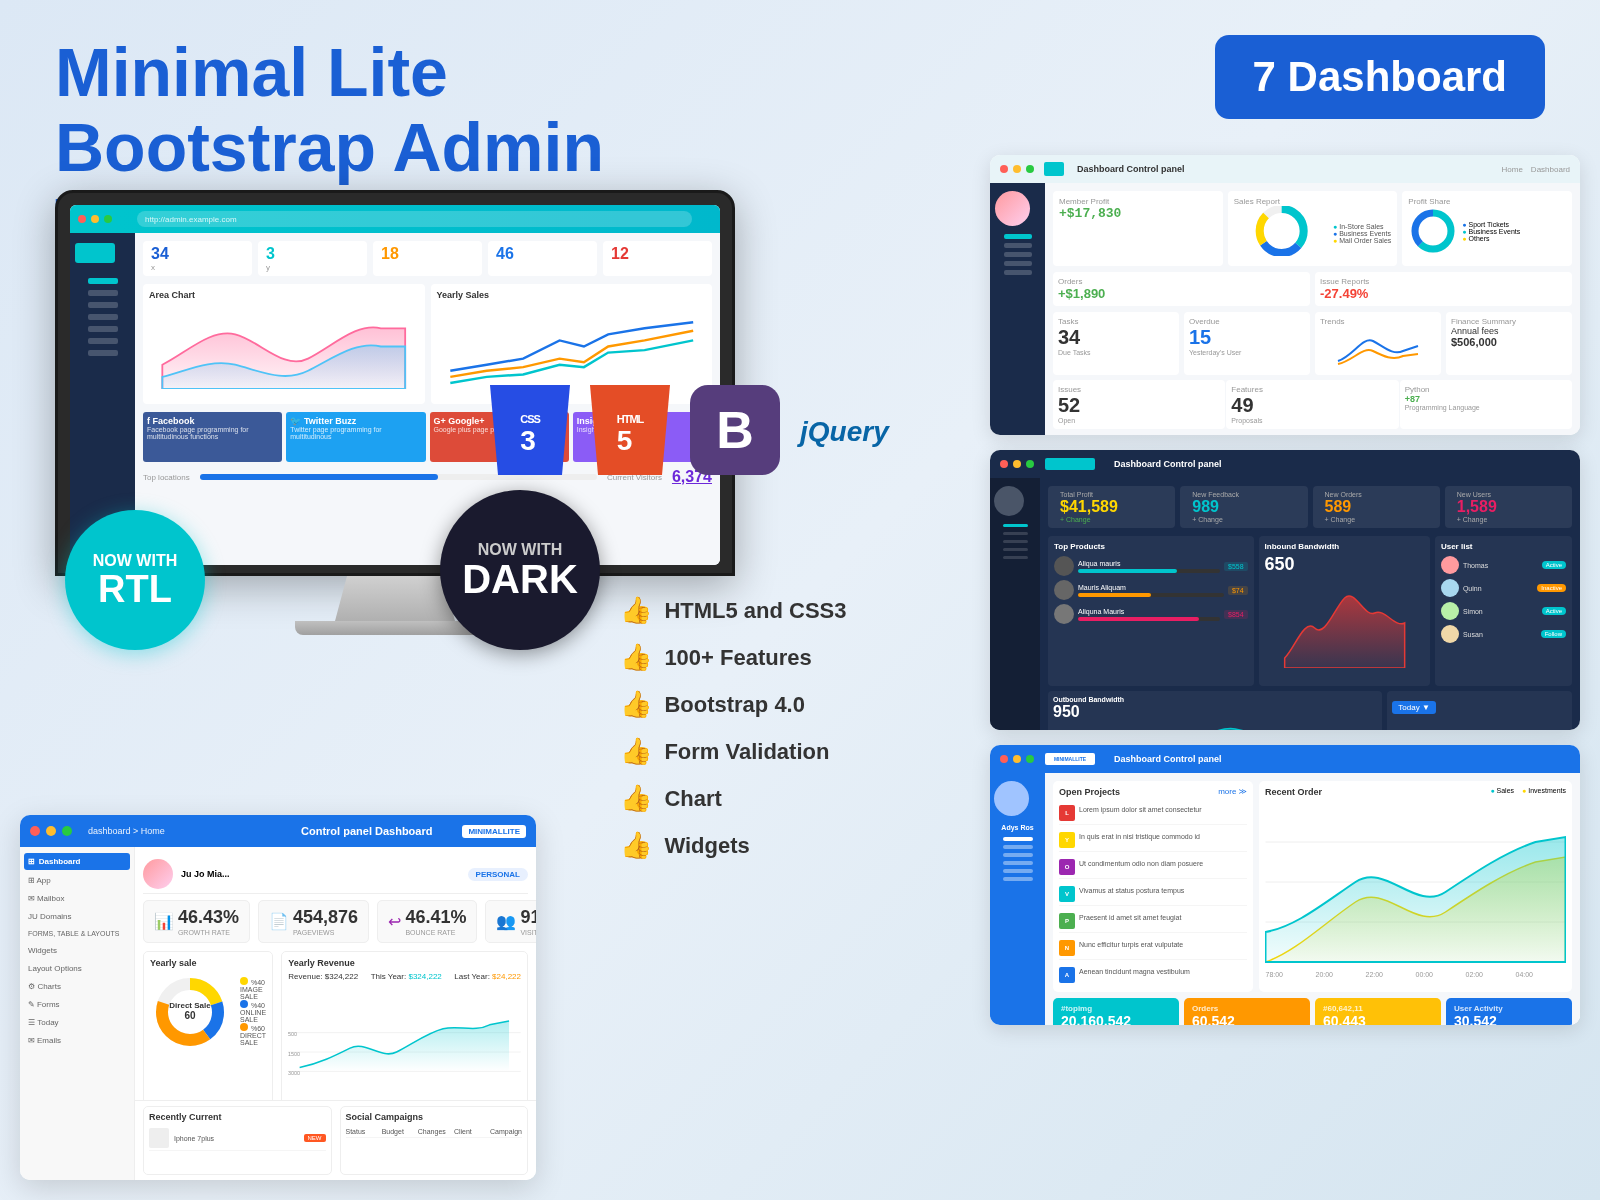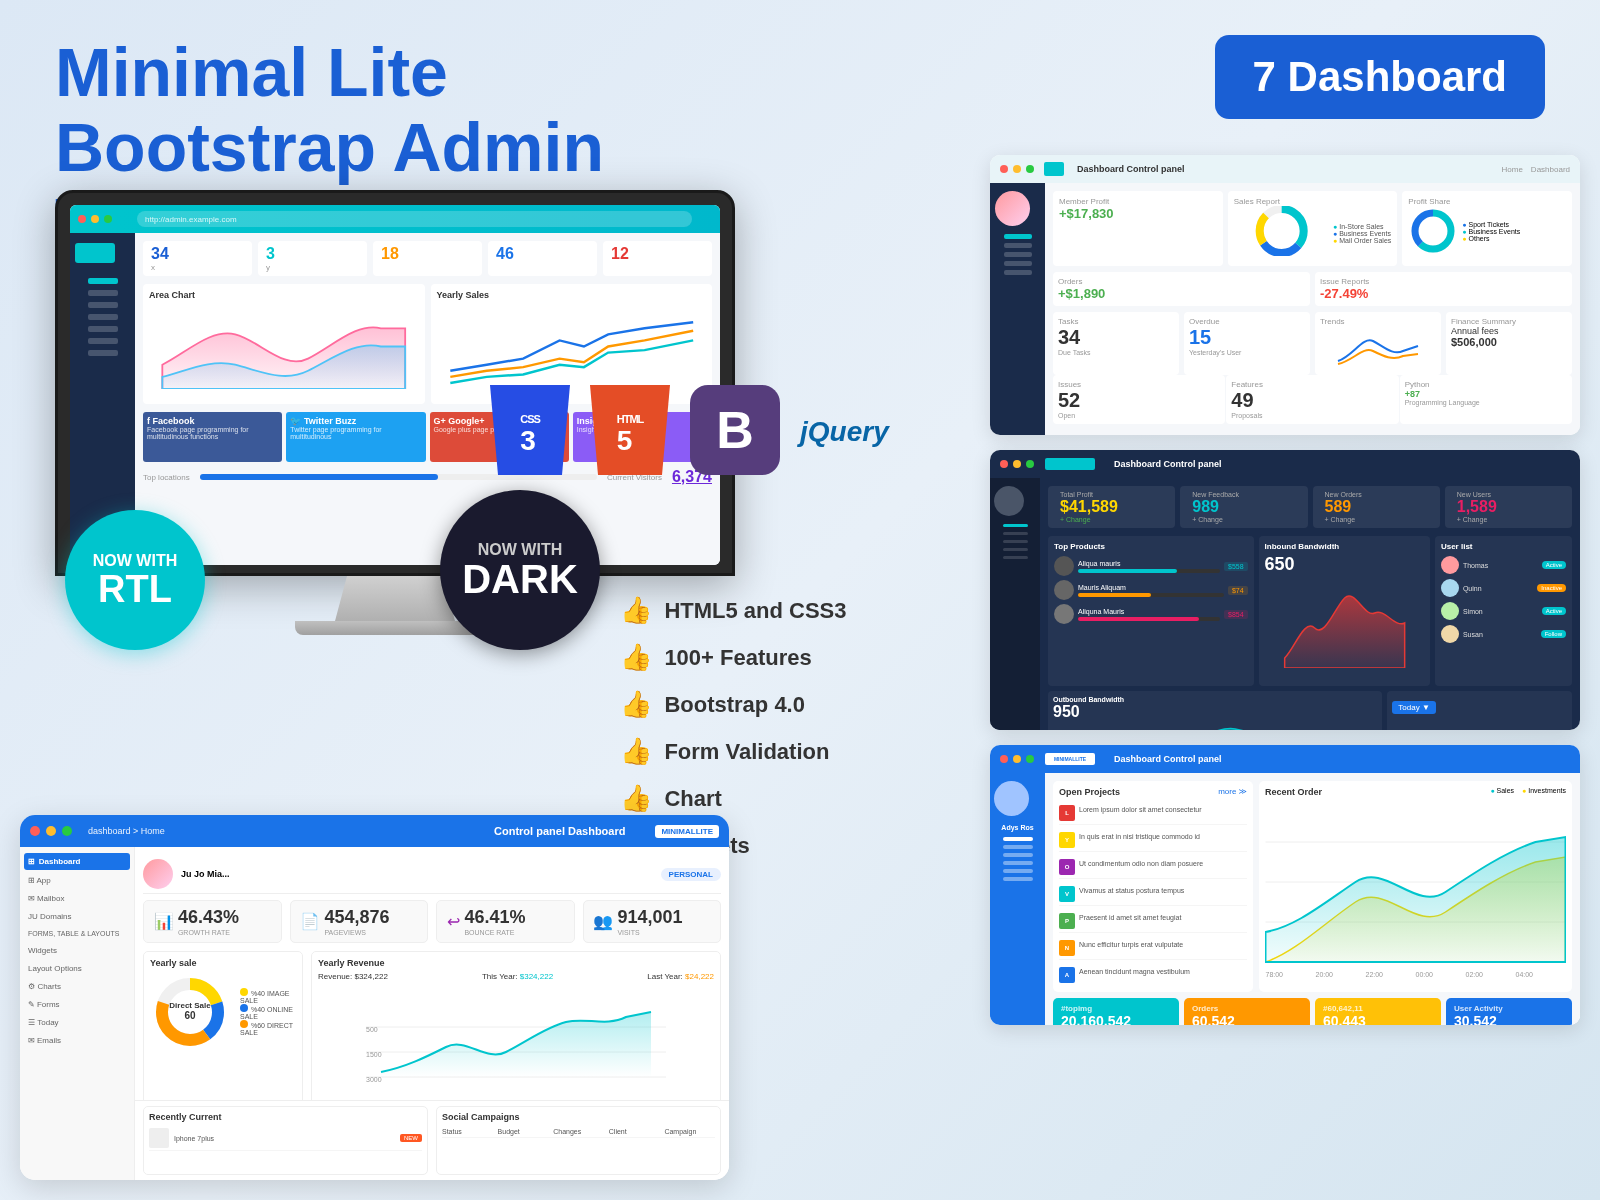--- a/index.html
+++ b/index.html
@@ -352,24 +352,24 @@
 
     .feature-thumb {
       font-size: 26px;
     }
 
     
     .bottom-left-dashboard {
       position: absolute;
       bottom: 20px;
       left: 20px;
-      width: 709px;
+      width: 516px;
       height: 365px;
       background: white;
-      border-radius: 15px;
+      border-radius: 10px;
       overflow: hidden;
       box-shadow: 0 8px 30px rgba(0,0,0,0.15);
     }
 
     .bl-topbar {
       background: #1a73e8;
       height: 32px;
       display: flex;
       align-items: center;
       padding: 0 10px;
@@ -995,21 +995,21 @@
           <div style="width:28px; height:5px; background:rgba(255,255,255,0.2); border-radius:2px; margin:4px auto;"></div>
           <div style="width:28px; height:5px; background:rgba(255,255,255,0.2); border-radius:2px; margin:4px auto;"></div>
           <div style="width:28px; height:5px; background:rgba(255,255,255,0.2); border-radius:2px; margin:4px auto;"></div>
           <div style="width:28px; height:5px; background:rgba(255,255,255,0.2); border-radius:2px; margin:4px auto;"></div>
         </div>
         <div class="p1-main">
 
           <div style="display:grid; grid-template-columns:repeat(3,1fr); gap:5px; margin-bottom:6px;">
             <div style="background:white; border-radius:4px; padding:6px;">
               <div style="font-size:8px; color:#999;">Member Profit</div>
-              <div style="font-size:13px; font-weight:700; color:#4caf50;">+$17,830</div>
+              <div style="font-size:13px; font-weight:700; color:#4caf50;font-family:Liberation Mono, monospace;">+$17,830</div>
             </div>
             <div style="background:white; border-radius:4px; padding:6px;">
               <div style="font-size:8px; color:#999;">Sales Report</div>
               <div style="display:flex; align-items:center; gap:4px;">
                 <div style="flex:1;">
                   <svg width="100%" height="50" viewBox="0 0 80 50">
                     <circle cx="40" cy="25" r="22" fill="none" stroke="#f0f0f0" stroke-width="8"></circle>
                     <circle cx="40" cy="25" r="22" fill="none" stroke="#00c5cd" stroke-width="8" stroke-dasharray="50 138" stroke-dashoffset="0" transform="rotate(-90 40 25)"></circle>
                     <circle cx="40" cy="25" r="22" fill="none" stroke="#1a73e8" stroke-width="8" stroke-dasharray="40 138" stroke-dashoffset="-50" transform="rotate(-90 40 25)"></circle>
                     <circle cx="40" cy="25" r="22" fill="none" stroke="#ffd700" stroke-width="8" stroke-dasharray="30 138" stroke-dashoffset="-90" transform="rotate(-90 40 25)"></circle>
@@ -1068,21 +1068,21 @@
                 <path d="M0,38 C15,35 25,20 35,25 C45,30 55,35 65,30 L80,28" fill="none" stroke="#ff9800" stroke-width="2"></path>
               </svg>
             </div>
             <div style="background:white; border-radius:4px; padding:5px;">
               <div style="font-size:8px; color:#999;">Finance Summary</div>
               <div style="font-size:9px; color:#333;">Annual fees</div>
               <div style="font-size:11px; font-weight:700; color:#333;">$506,000</div>
             </div>
           </div>
 
-          <div style="display:grid; grid-template-columns:repeat(3,1fr); gap:1px; ">
+          <div style="display:grid; grid-template-columns:repeat(3,1fr); gap:1px; margin-top:5px;">
             <div style="background:white; border-radius:4px; padding:5px;">
               <div style="font-size:8px; color:#999;">Issues</div>
               <div style="font-size:20px; font-weight:700; color:#333;">52</div>
               <div style="font-size:7px; color:#999;">Open</div>
             </div>
             <div style="background:white; border-radius:4px; padding:5px;">
               <div style="font-size:8px; color:#999;">Features</div>
               <div style="font-size:20px; font-weight:700; color:#333;">49</div>
               <div style="font-size:7px; color:#999;">Proposals</div>
             </div>

